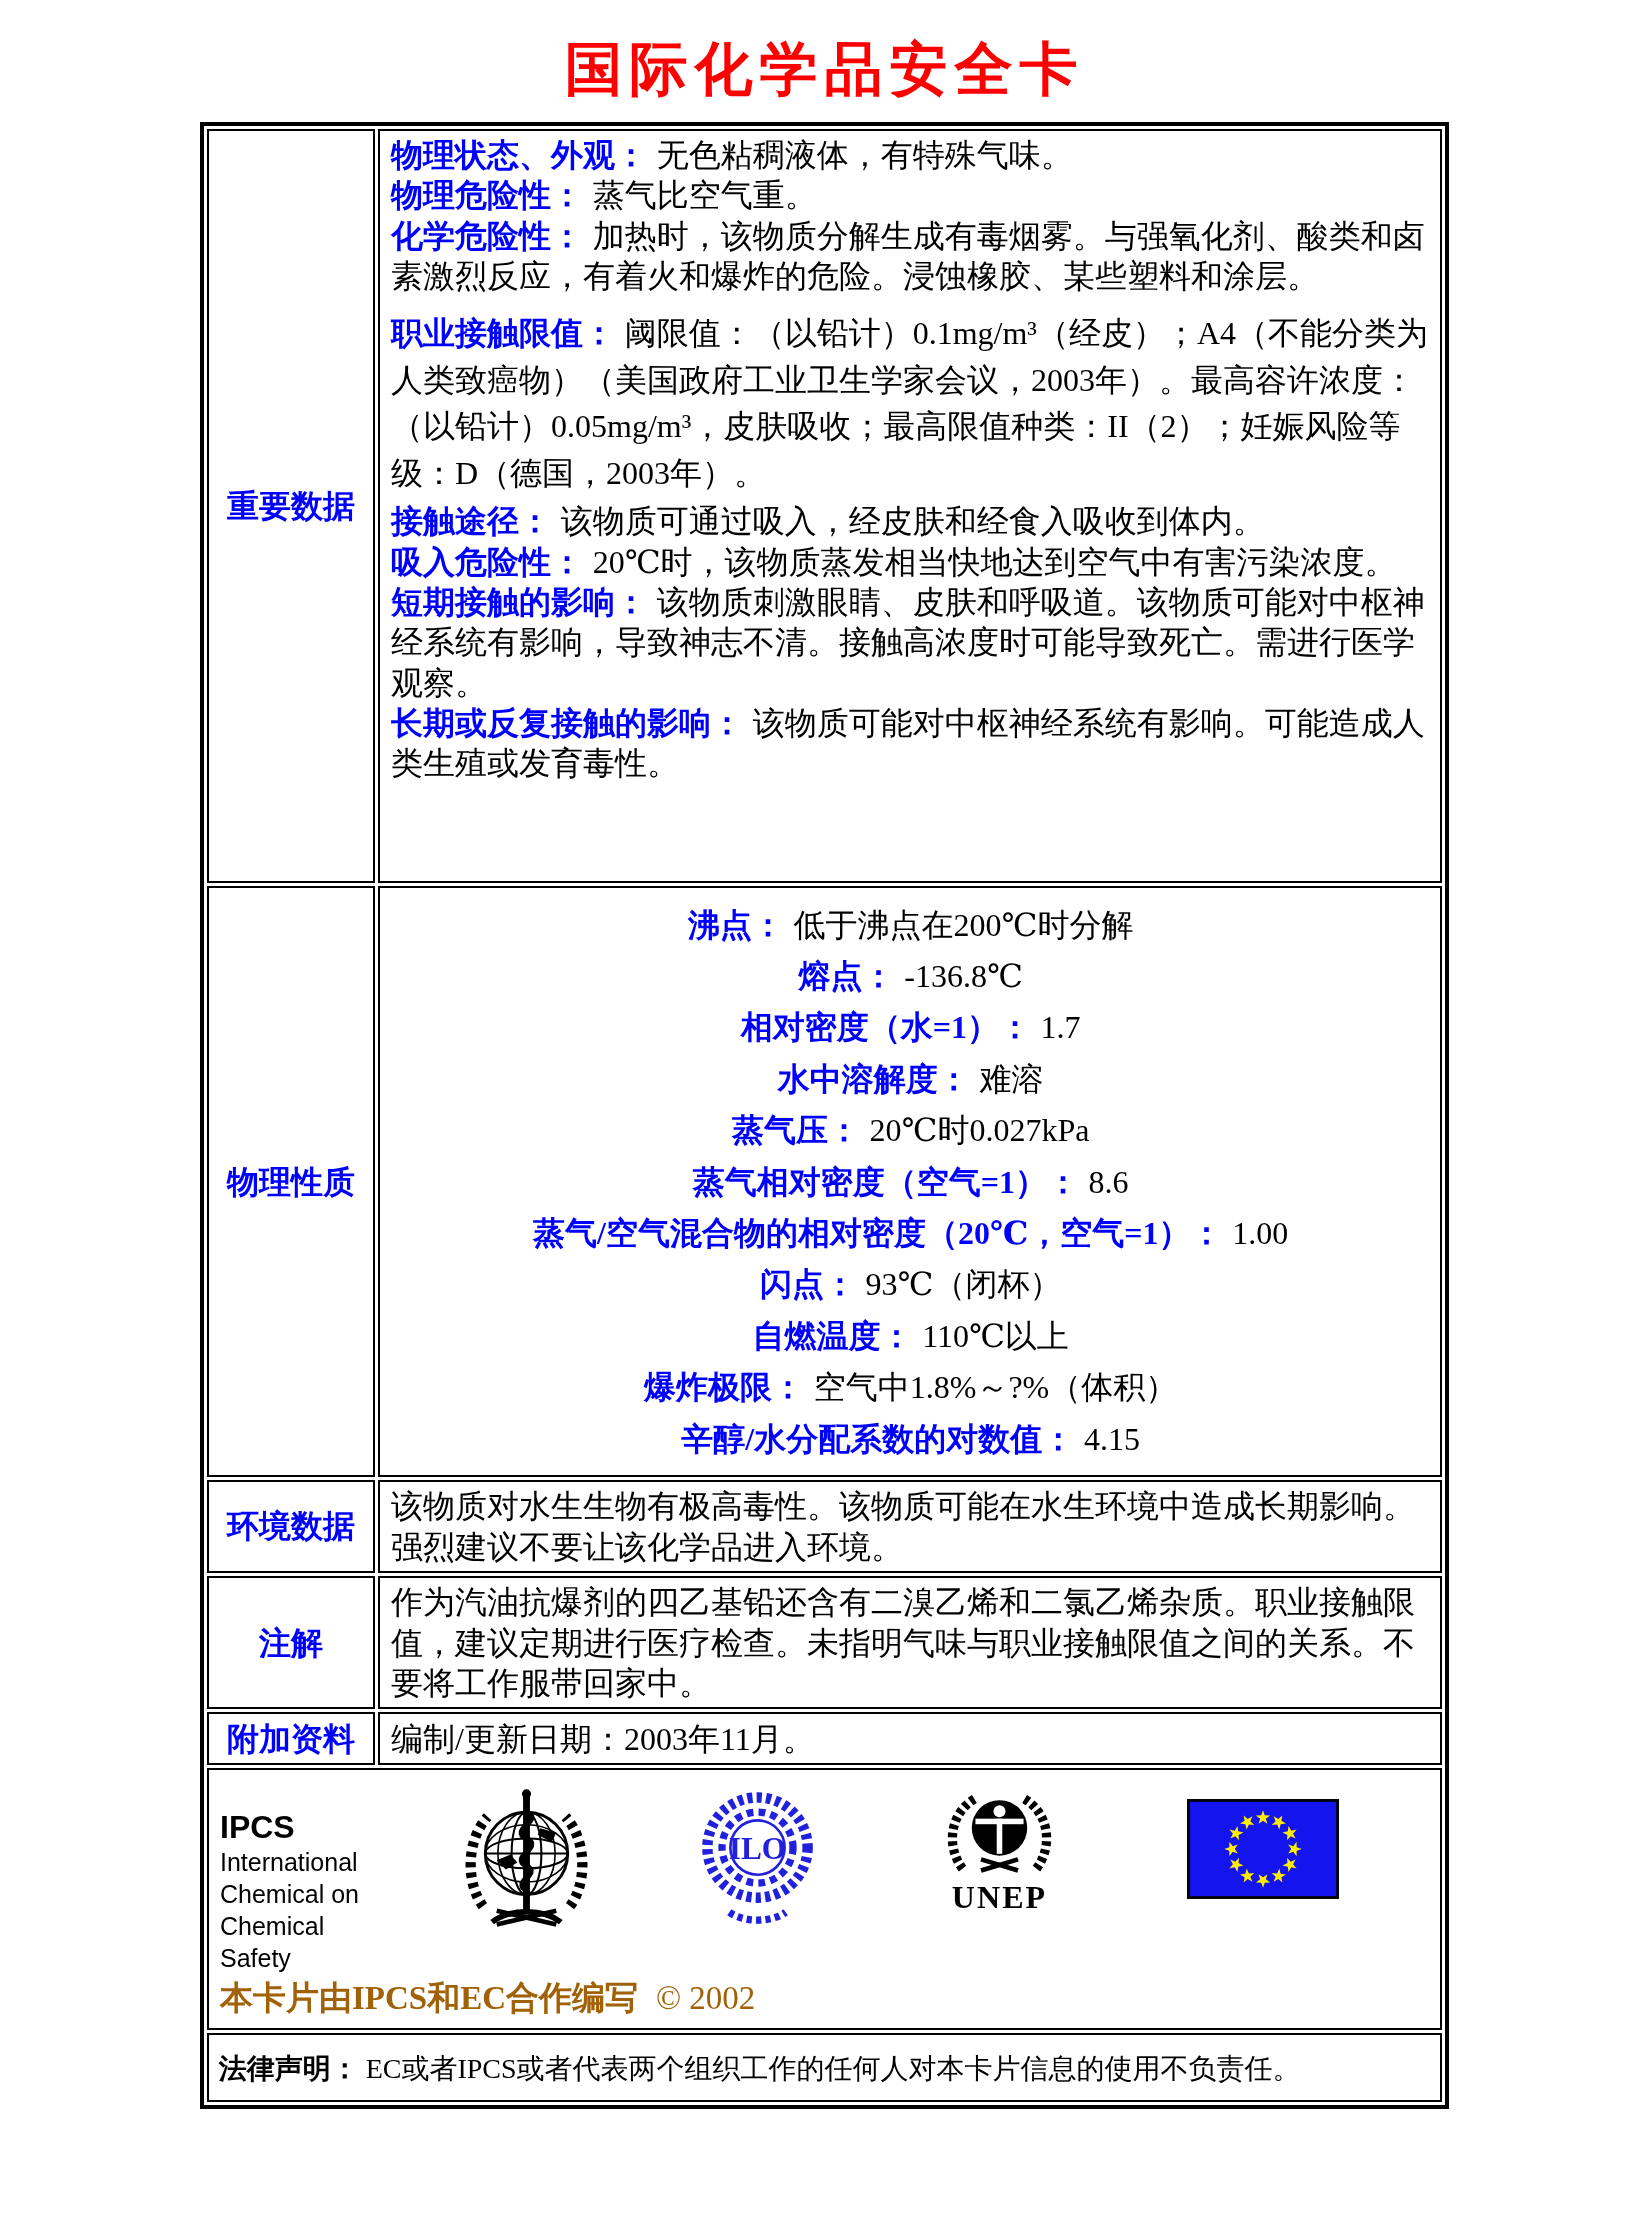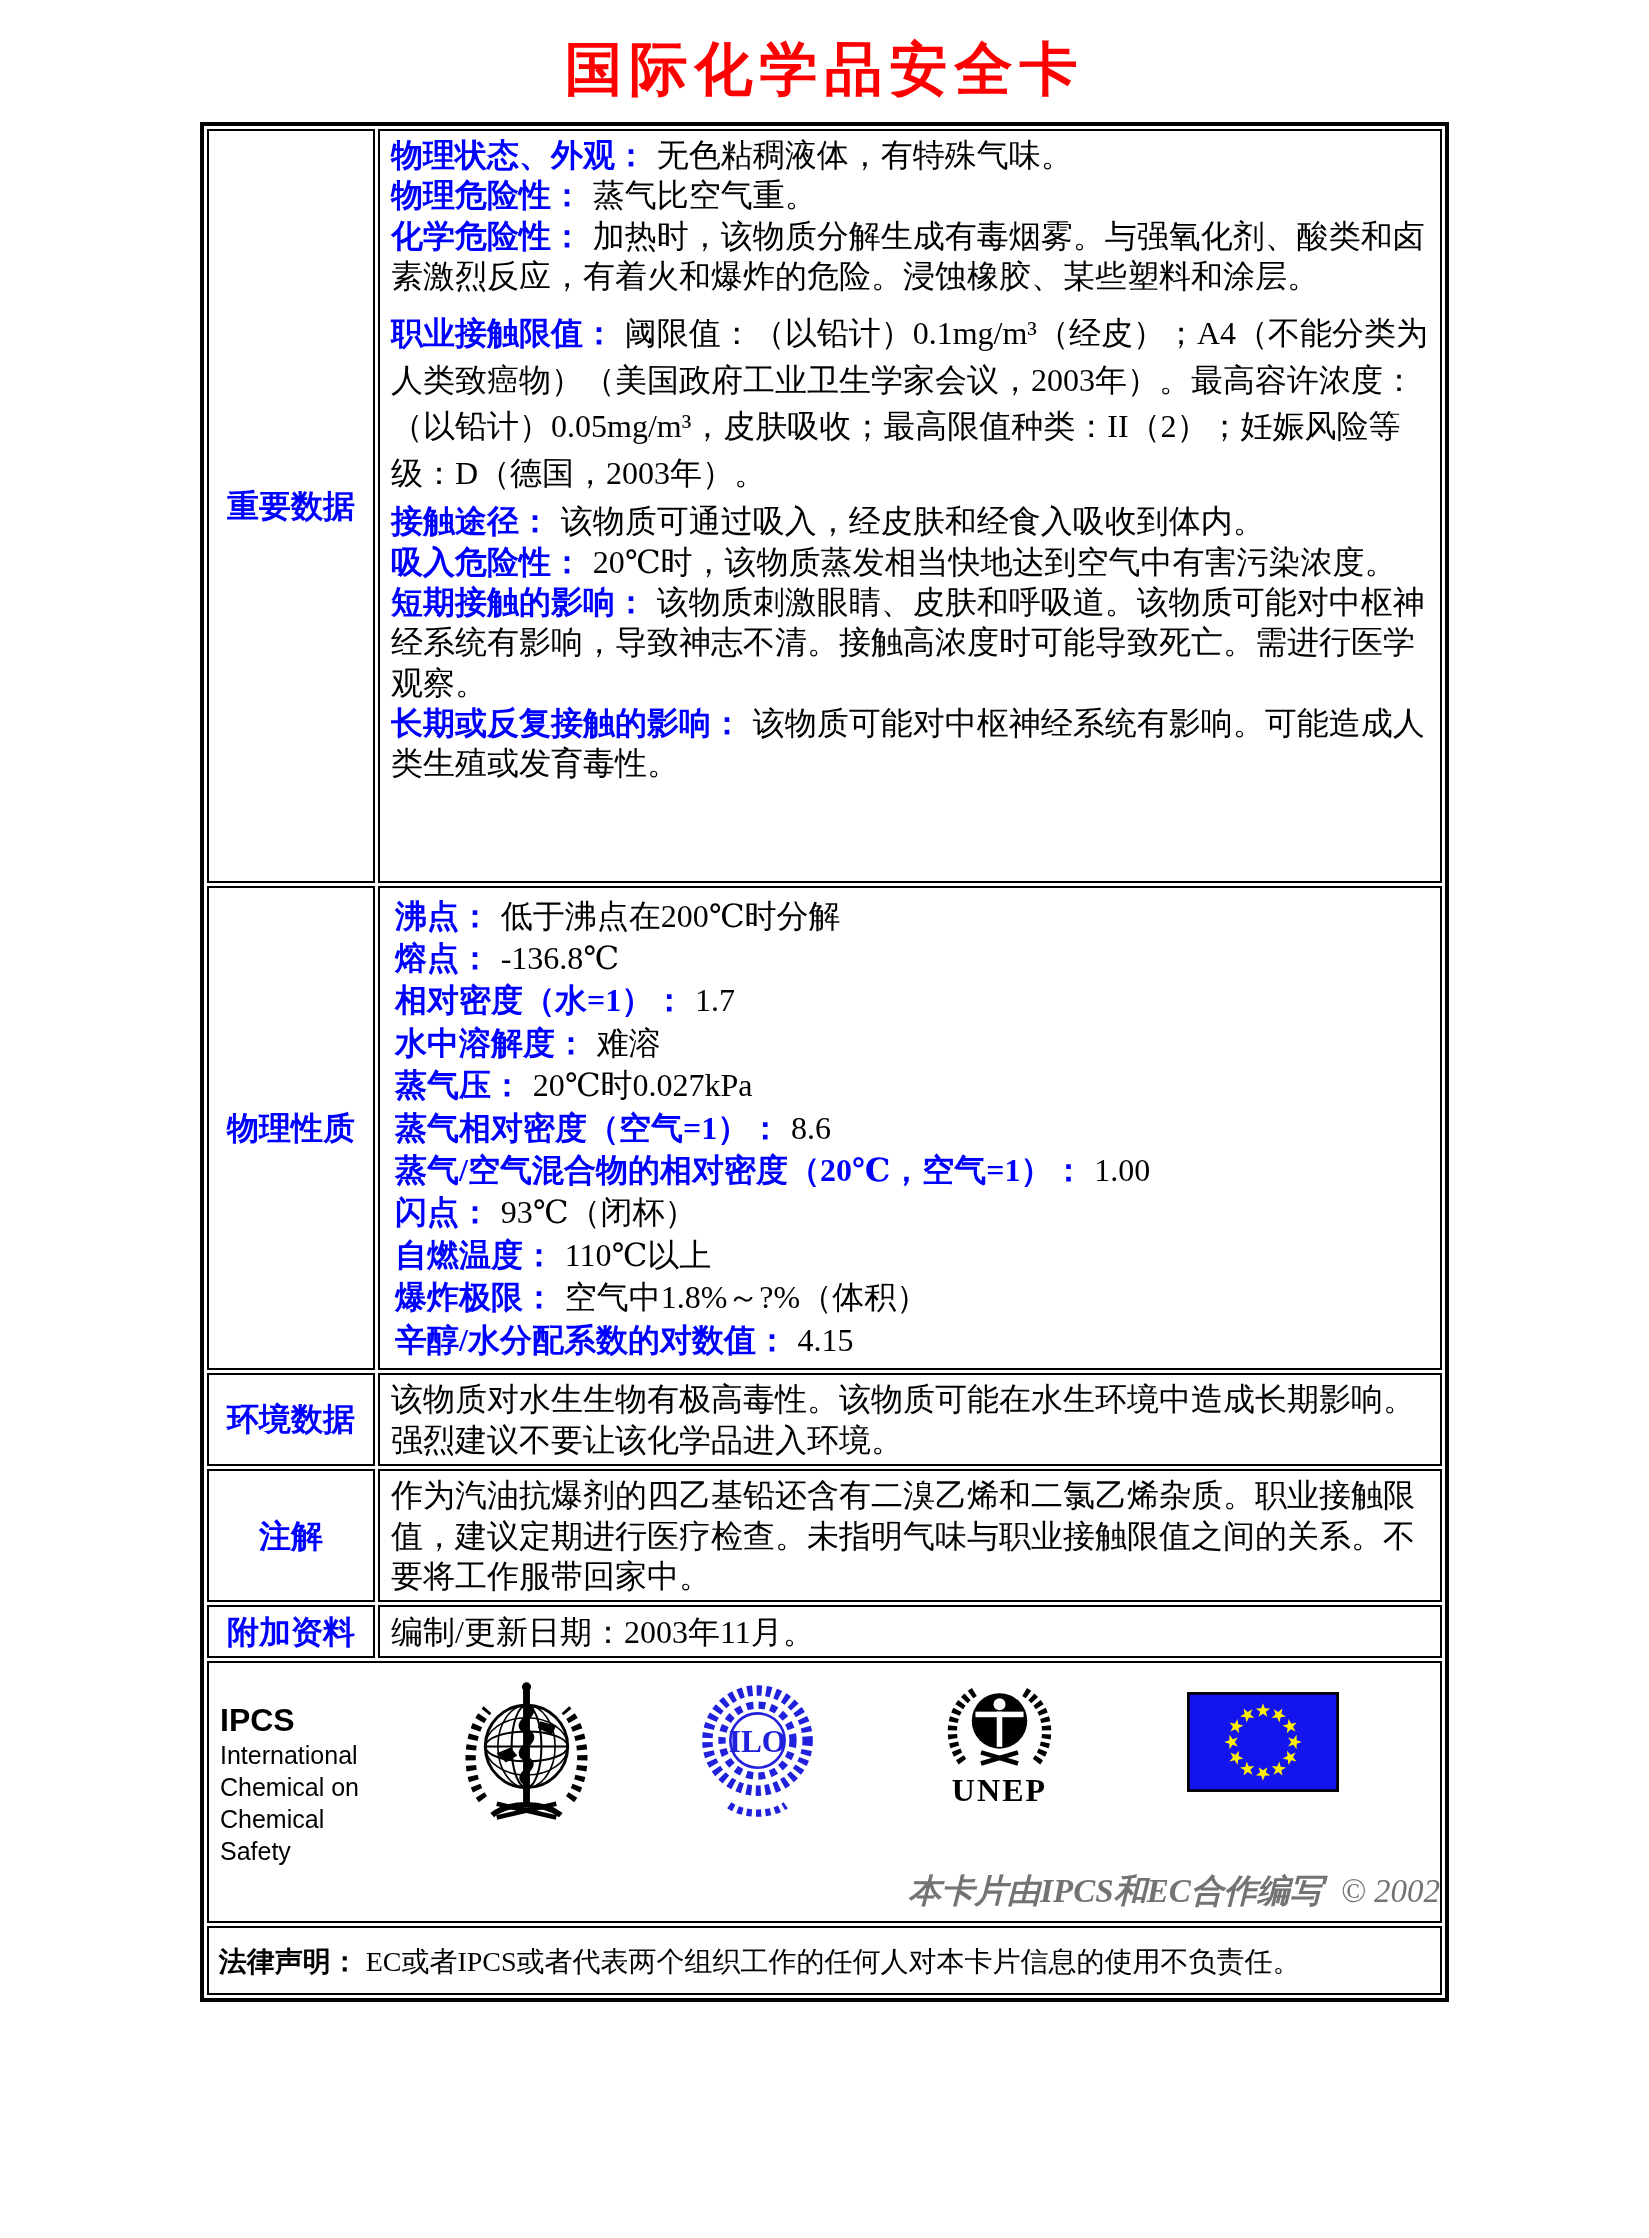--- a/index.html
+++ b/index.html
@@ -26,34 +26,34 @@
   .item{margin:0;}
   .blabel{color:#0000FF;font-weight:bold;margin-right:9.7px;}
   .gap-above{margin-top:14px;margin-bottom:5.6px;line-height:1.45;}
 
   .h-important{height:745px;}
   .h-physical{height:474px;}
   .h-env{height:82px;}
   .h-notes{height:106px;}
   .h-add{height:36px;}
 
-  .phys-line{margin:4px;line-height:1.2;}
+  .phys-line{margin:13px;line-height:1.2;text-align:center;}
 
   .logos-cell{padding:16.7px 0 7px 11px;}
   .logos-flex{display:flex;align-items:flex-start;}
   .ipcs-block{width:181px;font-family:"Liberation Sans","DejaVu Sans",sans-serif;padding-top:21px;}
   .ipcs-acronym{font-size:32px;font-weight:bold;line-height:1.2;}
   .ipcs-line{font-size:25px;line-height:1.28;}
   .who-wrap{margin-left:56px;}
   .ilo-wrap{margin-left:104px;}
   .unep-wrap{margin-left:129px;text-align:center;}
   .unep-text{font-family:"Liberation Serif","DejaVu Serif",serif;
     font-weight:bold;font-size:32px;letter-spacing:2.1px;line-height:1.05;}
   .eu-wrap{margin-left:132px;padding-top:12.5px;}
-  .credit-line{text-align:right;color:#737373;font-weight:bold;font-size:33px;margin-top:1.4px;font-style:italic;}
+  .credit-line{text-align:left;color:#a16207;font-weight:bold;font-size:33px;margin-top:1.4px;}
   .credit-copy{font-weight:normal;margin-left:18px;}
 
   .legal-cell{padding:16.7px 8.3px 14px 9.7px;font-size:28px;line-height:1.25;}
   .legal-label{font-weight:bold;margin-right:7px;}
 </style>
 </head>
 <body>
 
 <div class="page">
 

